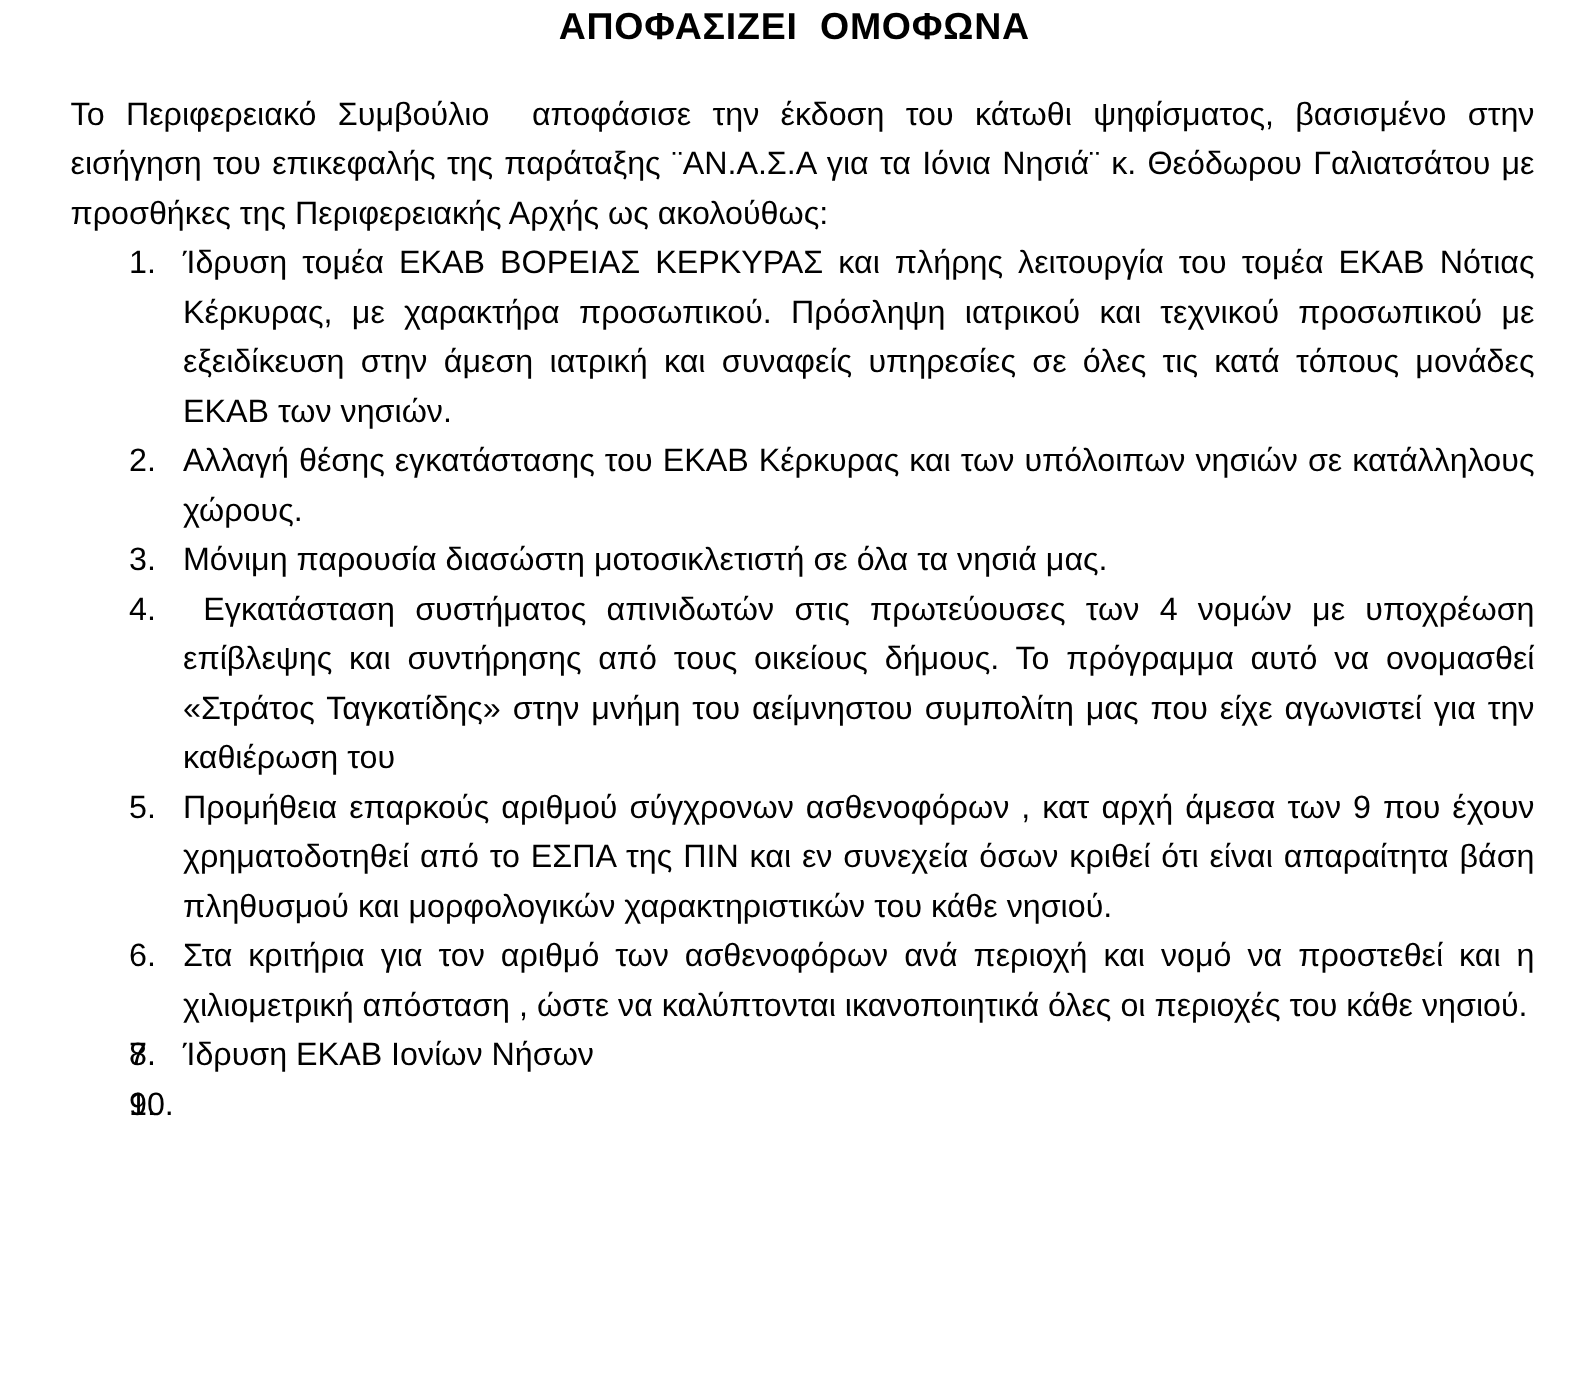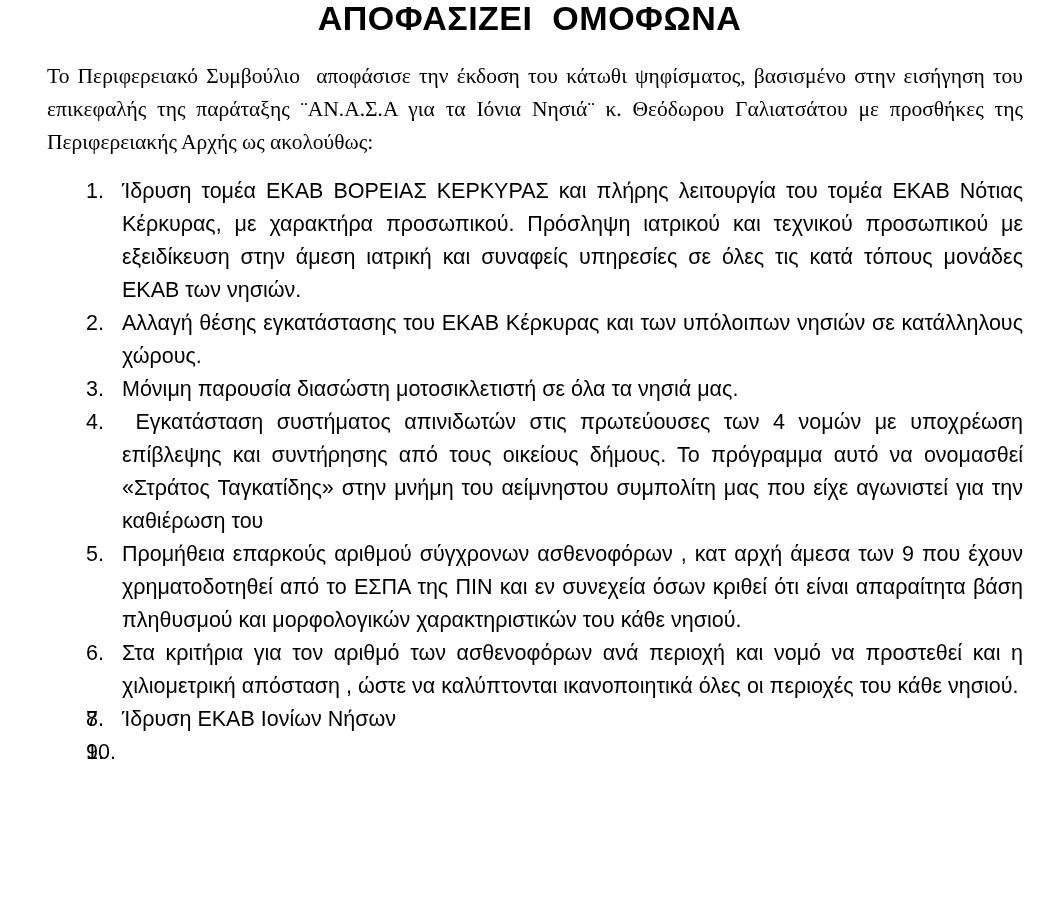--- a/index.html
+++ b/index.html
@@ -16,29 +16,28 @@
     font-family: "Liberation Sans", sans-serif;
     font-size: 21.5px;
     line-height: 33px;
     overflow: hidden;
     box-sizing: border-box;
   }
   .doc-title {
     padding-top: 3px;
     text-align: center;
     font-weight: bold;
-    font-size: 34px;
+    font-size: 25px;
     line-height: 30px;
     white-space: pre;
     letter-spacing: 0.5px;
   }
   .intro {
-    margin: 27px 36px 16px 47px;
+    margin: 27px 36px 0 47px;
     text-align: justify;
-    font-family: Liberation Serif, serif;
   }
   .resolution-list {
     margin: 0;
   }
   .resolution-item {
     position: relative;
     margin-left: 122px;
     margin-right: 36px;
     text-align: justify;
   }

